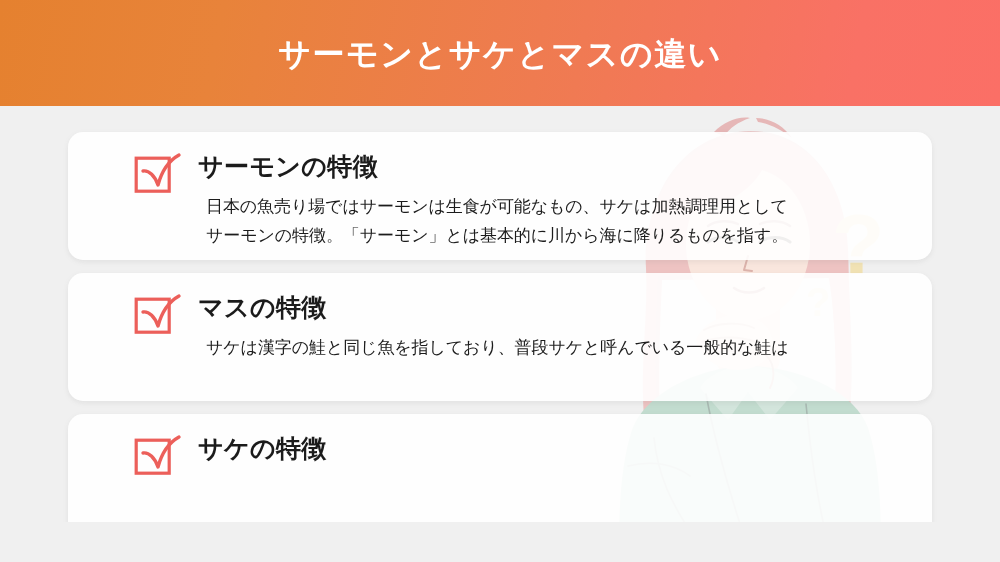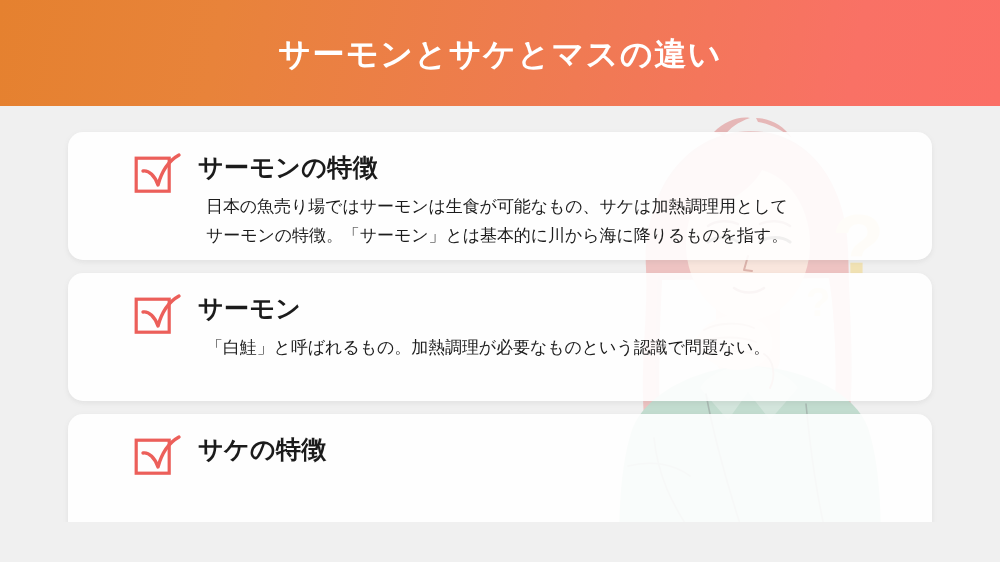--- a/index.html
+++ b/index.html
@@ -83,20 +83,21 @@
     padding: 17px 24px 16px 22px;
     box-sizing: border-box;
     height: 128px;
   }
 
   .card-head {
     display: flex;
     align-items: flex-start;
     gap: 10px;
     height: 44px;
+    font-family: Liberation Serif, serif;
   }
   .check-icon {
     flex: 0 0 auto;
     width: 48px;
     height: 44px;
     margin-top: 3px;
     margin-left: 44px;
   }
   .check-icon svg {
     display: block;
@@ -198,24 +199,24 @@
     </div>
 
     <div class="card">
       <div class="card-head">
         <span class="check-icon">
           <svg viewBox="0 0 48 44" xmlns="http://www.w3.org/2000/svg" aria-hidden="true">
             <rect x="2.2" y="6.2" width="33" height="33" fill="none" stroke="#ec5f5a" stroke-width="3.2"></rect>
             <path d="M9 19 C15 18 21 24 24 33 C28 18 36 8 45 3" fill="none" stroke="#ec5f5a" stroke-width="3.4" stroke-linecap="round" stroke-linejoin="round"></path>
           </svg>
         </span>
-        <span class="card-title">サーモン</span>
+        <span class="card-title">マスの特徴</span>
       </div>
       <div class="card-body">
-        <span class="line">「白鮭」と呼ばれるもの。加熱調理が必要なものという認識で問題ない。</span>
+        <span class="line">サケは漢字の鮭と同じ魚を指しており、普段サケと呼んでいる一般的な鮭は</span>
       </div>
     </div>
 
     <div class="card">
       <div class="card-head">
         <span class="check-icon">
           <svg viewBox="0 0 48 44" xmlns="http://www.w3.org/2000/svg" aria-hidden="true">
             <rect x="2.2" y="6.2" width="33" height="33" fill="none" stroke="#ec5f5a" stroke-width="3.2"></rect>
             <path d="M9 19 C15 18 21 24 24 33 C28 18 36 8 45 3" fill="none" stroke="#ec5f5a" stroke-width="3.4" stroke-linecap="round" stroke-linejoin="round"></path>
           </svg>

